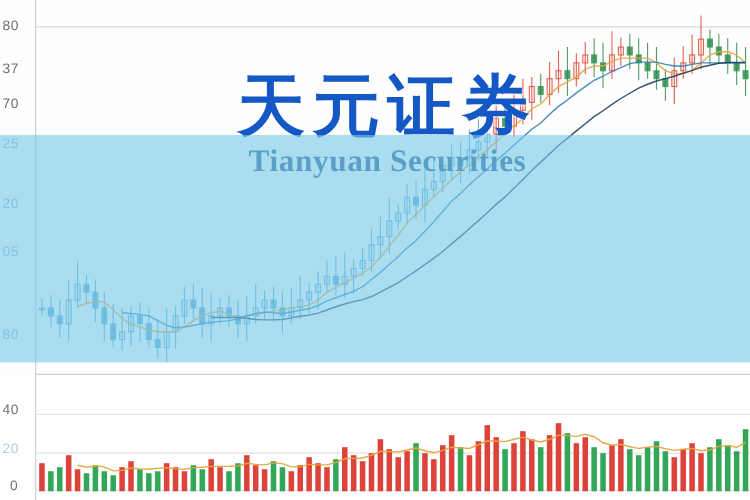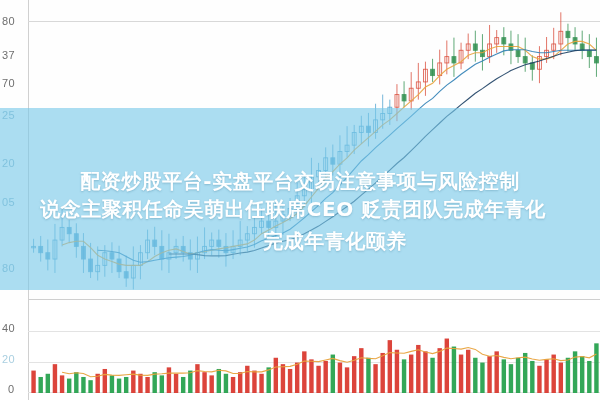--- a/index.html
+++ b/index.html
@@ -326,22 +326,21 @@
   <div class="ytick" style="top:49px">37</div>
   <div class="ytick" style="top:77px">70</div>
   <div class="ytick faint" style="top:109px">25</div>
   <div class="ytick faint" style="top:157px">20</div>
   <div class="ytick faint" style="top:196px">05</div>
   <div class="ytick faint" style="top:262px">80</div>
   <div class="ytick" style="top:322px">40</div>
   <div class="ytick ghost" style="top:353px">20</div>
   <div class="ytick" style="top:383px;left:8px">0</div>
 
+  <div id="logo">
+    <div class="cn">天元证券</div>
+    <div class="en">Tianyuan Securities</div>
+  </div>
 
   <div id="band"></div>
 
-  <div id="headlines">
-    <div class="hl hl1">配资炒股平台-实盘平台交易注意事项与风险控制</div>
-    <div class="hl hl2">说念主聚积任命吴萌出任联席CEO 贬责团队完成年青化</div>
-    <div class="hl hl3">完成年青化颐养</div>
-  </div>
 
 </div>
 
 </body></html>

